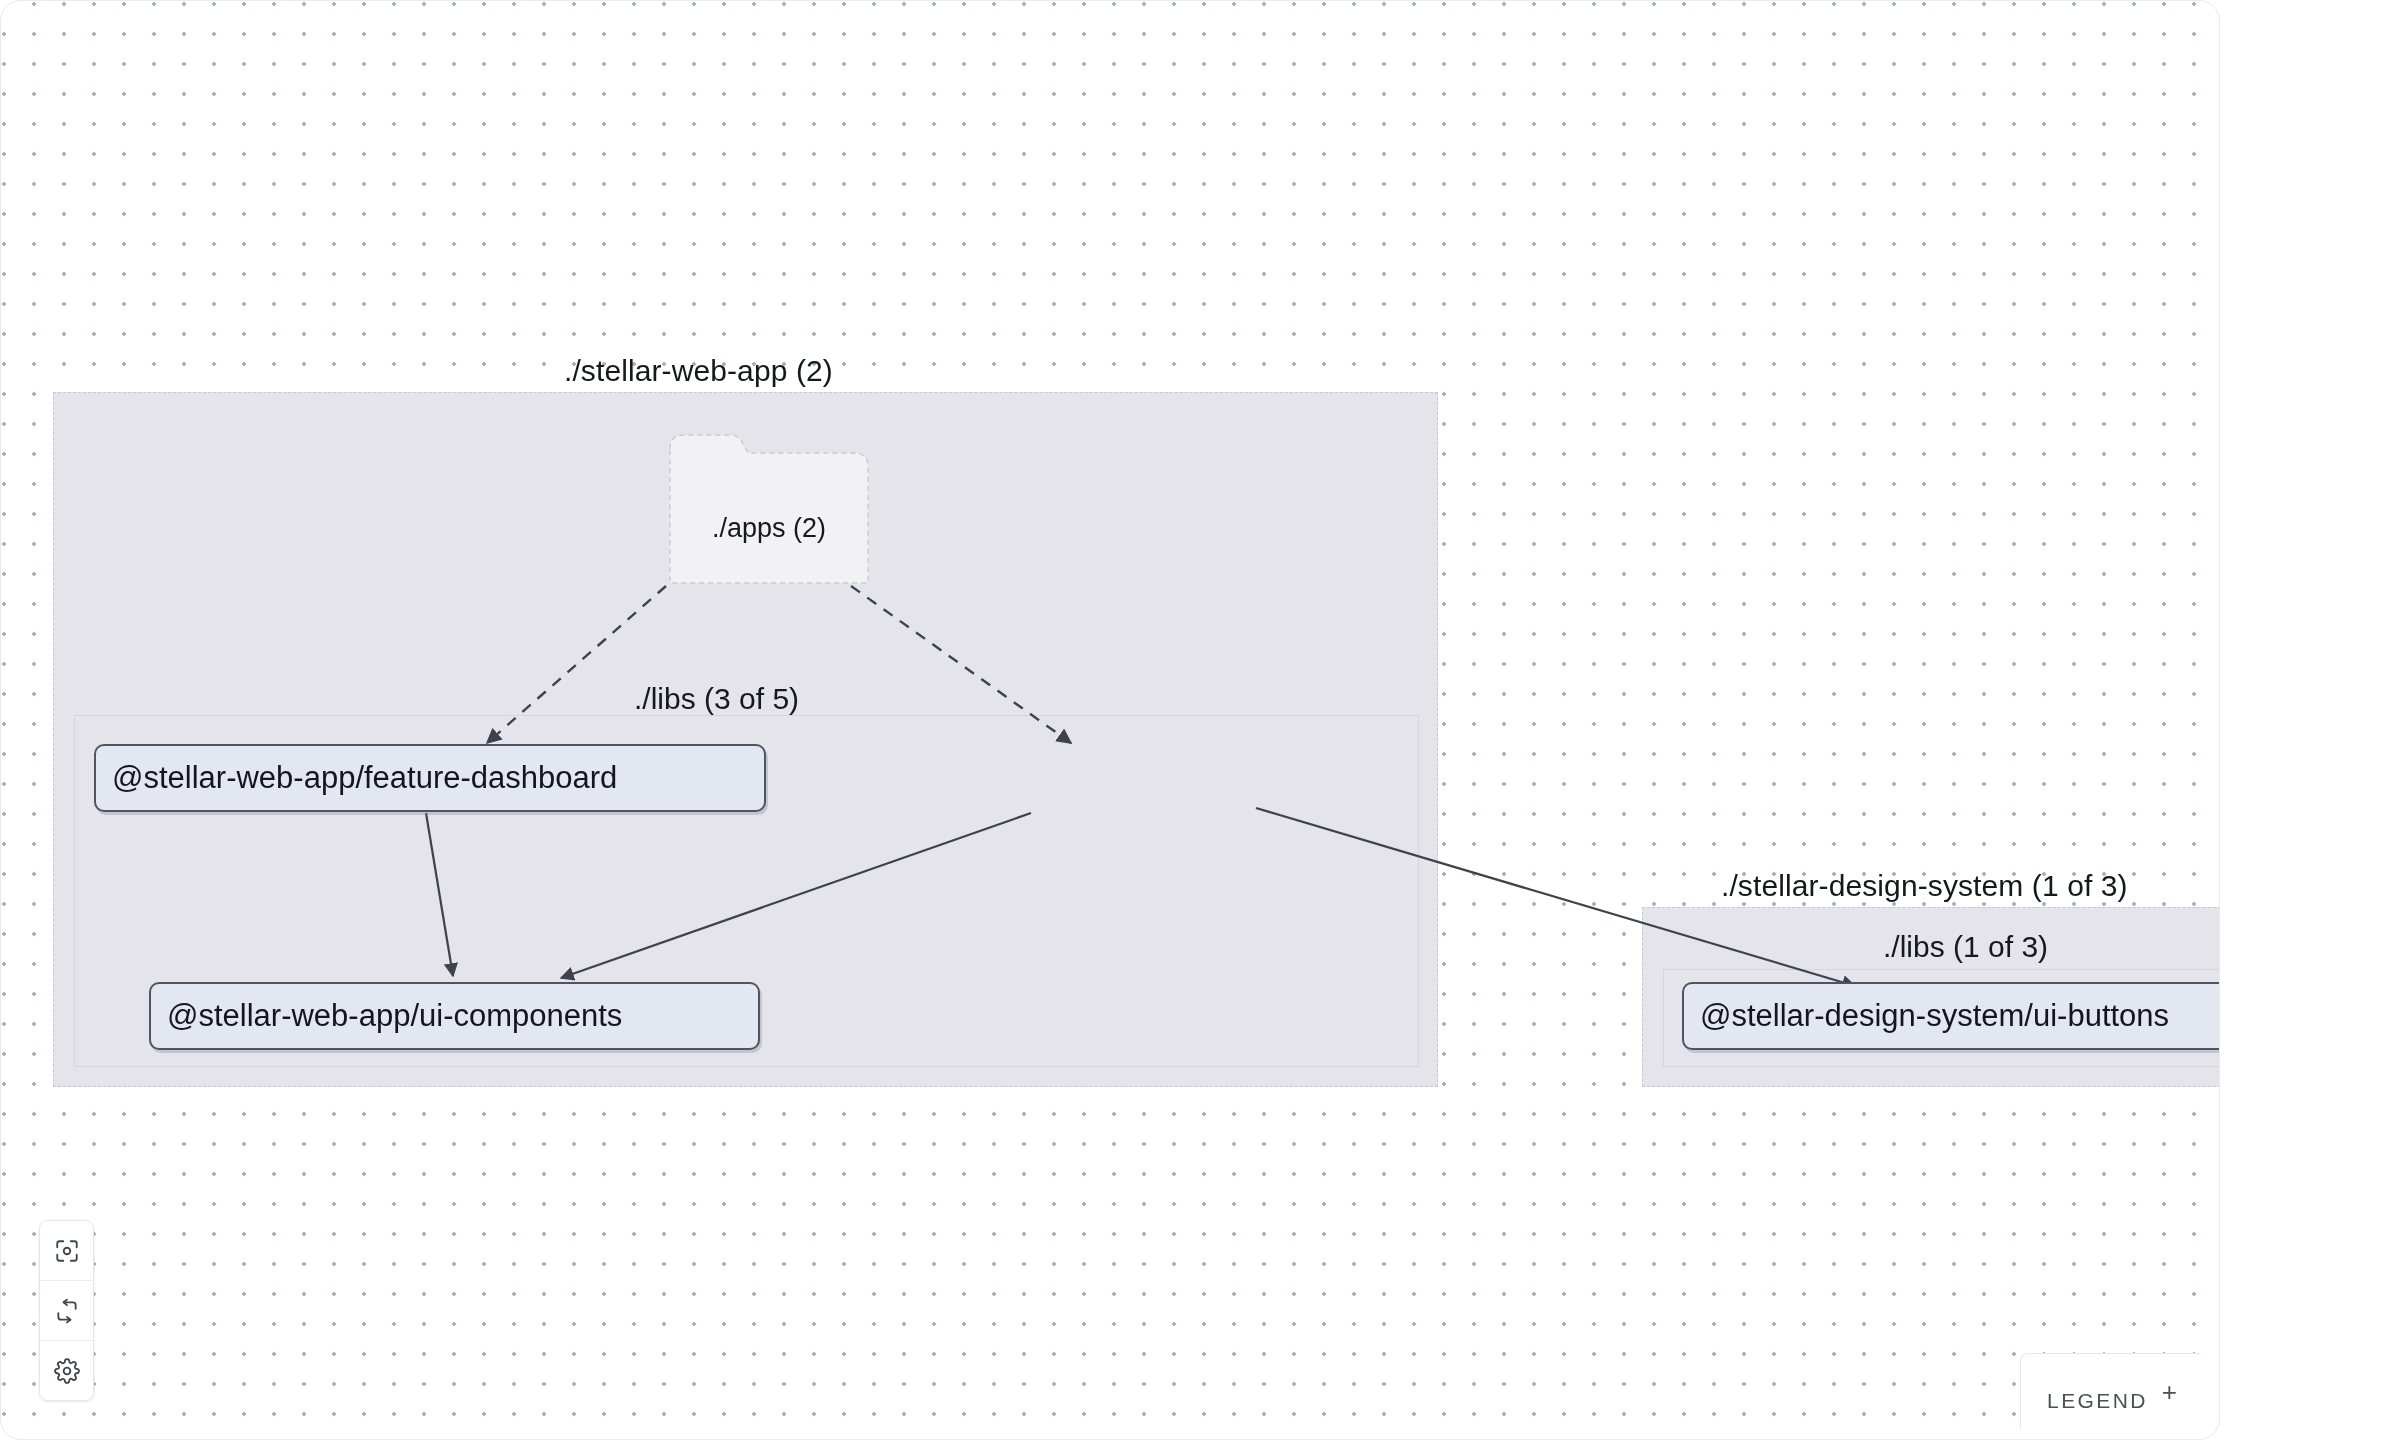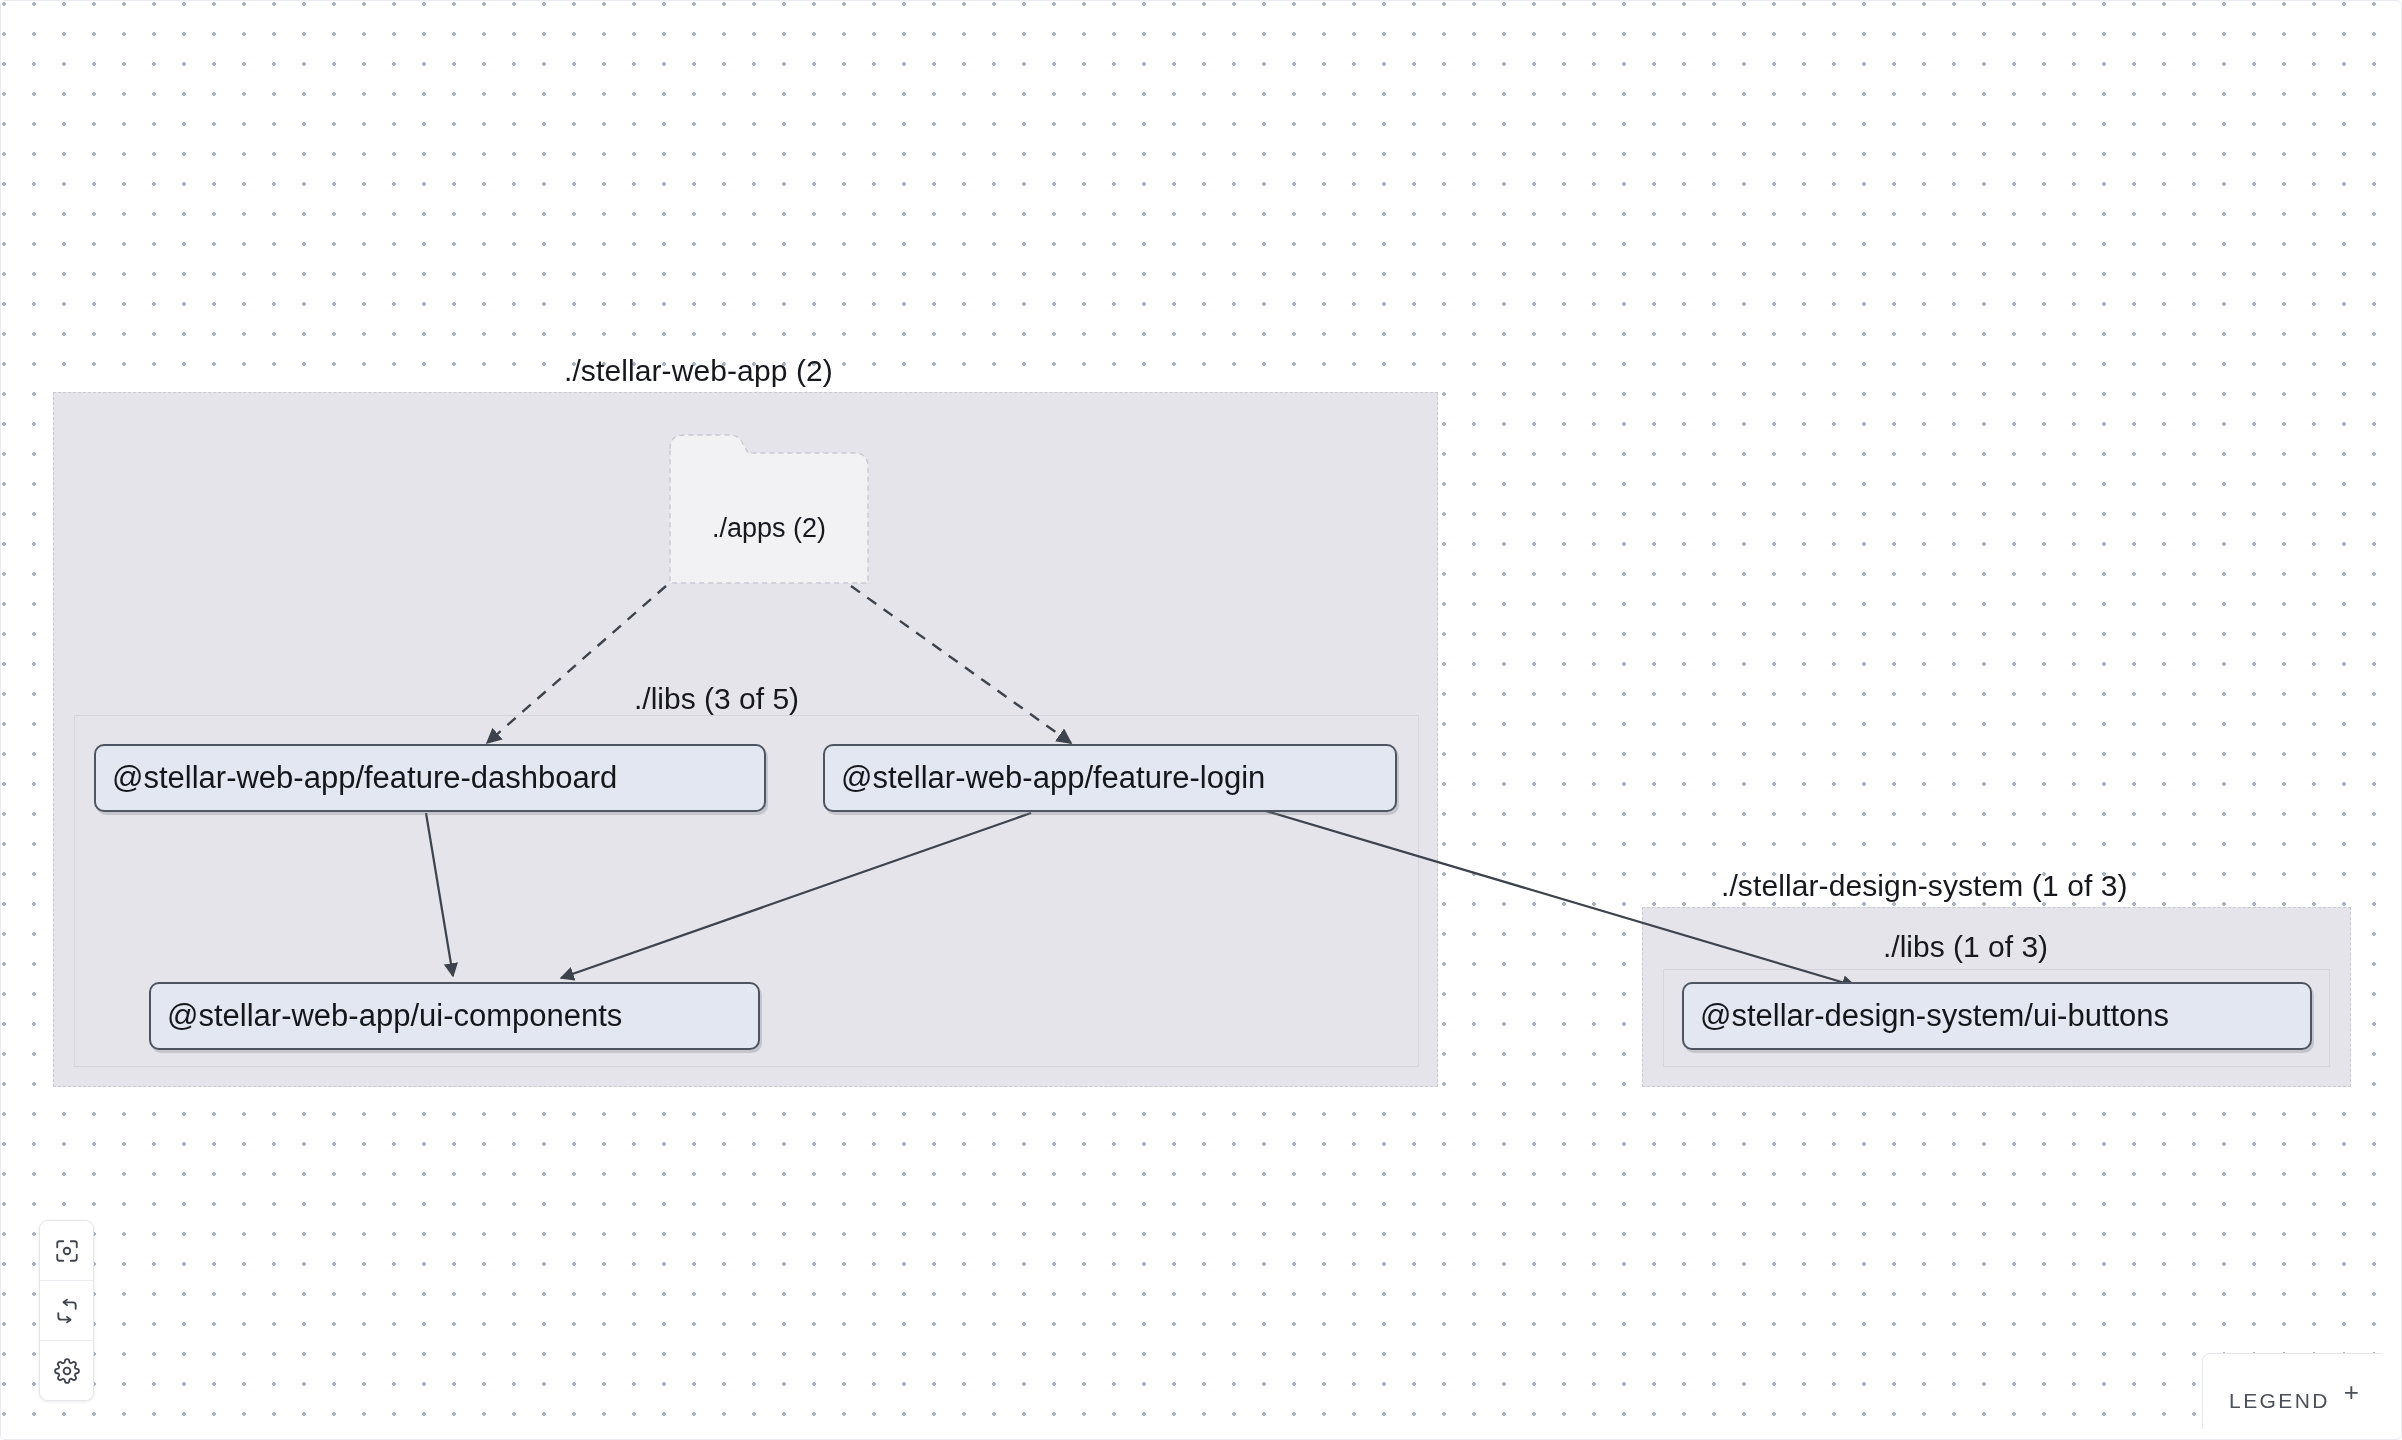--- a/index.html
+++ b/index.html
@@ -10,29 +10,29 @@
   body {
     width: 2402px;
     height: 1440px;
     overflow: hidden;
     font-family: "Liberation Sans", sans-serif;
   }
 
   
   #canvas {
     position: relative;
-    width: 2402px;
+    width: 2220px;
     height: 1440px;
     box-sizing: border-box;
     background-color: #ffffff;
     background-image: radial-gradient(circle, #a9b2c0 1.6px, transparent 1.7px);
     background-size: 30px 30px;
     background-position: 18px 18px;
     border: 1px solid #e8eaee;
-    border-radius: 5px;
+    border-radius: 21px;
     overflow: hidden;
     padding-left: 28px;
   }
 
   
   #edges {
     position: absolute;
     left: 0; top: 0;
     width: 2402px;
     height: 1440px;
@@ -207,23 +207,20 @@
     <svg width="202" height="152" viewBox="0 0 202 152" xmlns="http://www.w3.org/2000/svg">
       <path d="M 2 16 Q 2 2 16 2 L 62 2 Q 70 2 74 9 L 80 20 L 186 20 Q 200 20 200 34 L 200 150 L 2 150 Z" fill="#f2f2f5" stroke="#c9c9d3" stroke-width="1.4" stroke-dasharray="5 4"></path>
     </svg>
     <div class="folder-label" style="top:80px;">./apps (2)</div>
   </div>
 
   <div class="node" style="left:93px; top:743px; width:672px; height:68px;align-items:center;">
     <span>@stellar-web-app/feature-dashboard</span>
   </div>
 
-  <div class="node" style="left:822px; top:743px; width:574px; height:68px;">
-    <span>@stellar-web-app/feature-login</span>
-  </div>
 
   <div class="node" style="left:1681px; top:981px; width:630px; height:68px;">
     <span>@stellar-design-system/ui-buttons</span>
   </div>
 
   <div class="node" style="left:148px; top:981px; width:611px; height:68px;">
     <span>@stellar-web-app/ui-components</span>
   </div>
 
   <div id="controls">

